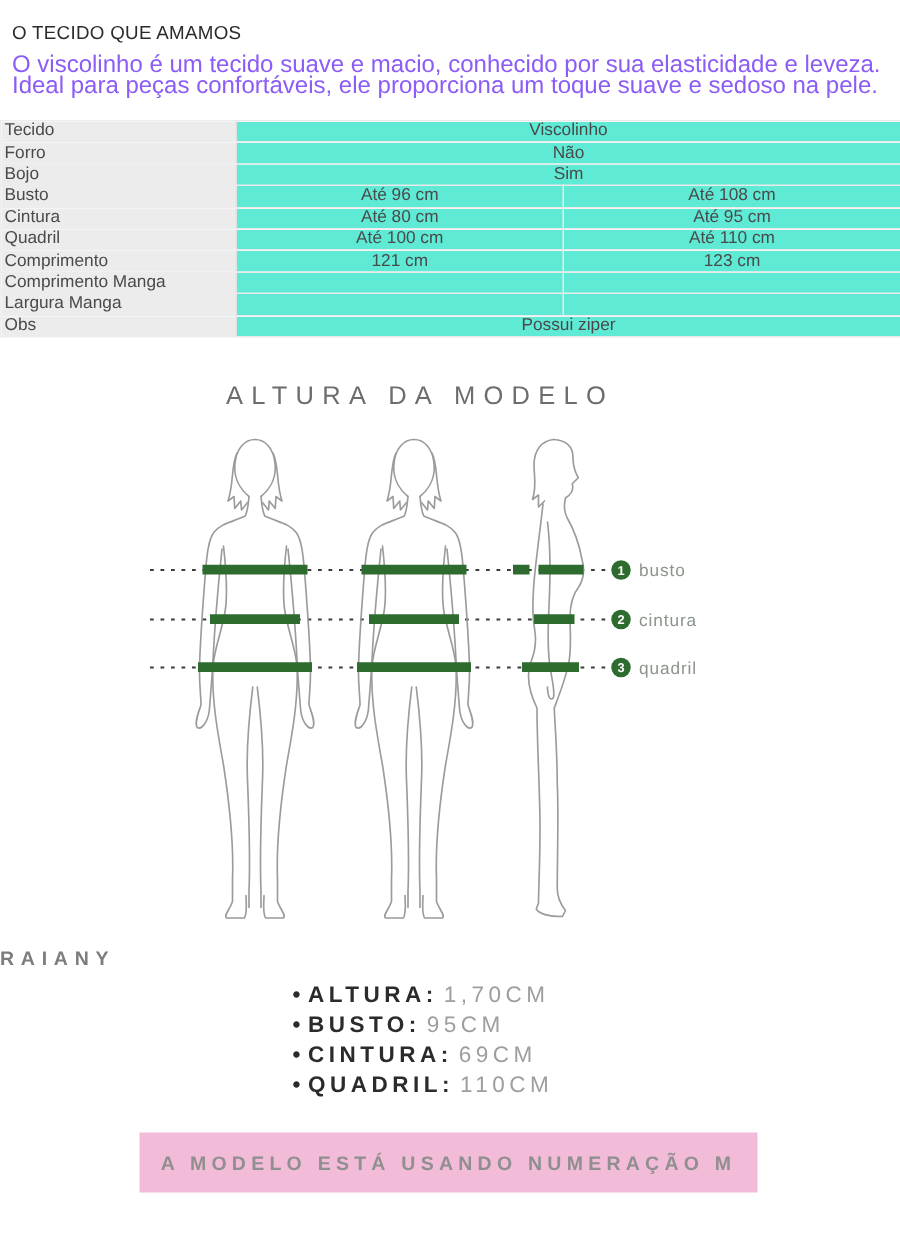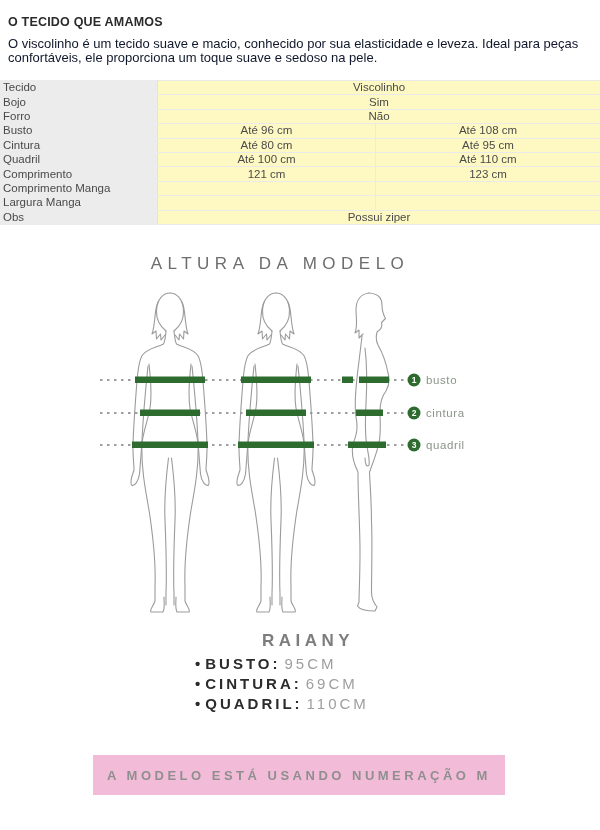--- a/index.html
+++ b/index.html
@@ -3,53 +3,53 @@
 <meta charset="utf-8">
 <style>
   html,body{margin:0;padding:0;}
   body{
     width:600px;height:830px;background:#fff;position:relative;overflow:hidden;
     font-family:"Liberation Sans",sans-serif;
     --green:#2e6b2e; --pink:#f2bcd8;
   }
   .page-title{
     position:absolute;left:8px;top:15px;
-    font-size:12.5px;font-weight:bold;color:#2b2b2b;letter-spacing:.2px;
+    font-size:12.5px;font-weight:normal;color:#2b2b2b;letter-spacing:.2px;
   }
   .fabric-desc{
     position:absolute;left:8px;top:37px;width:586px;
-    font-size:13px;line-height:13.5px;color:#0f172a;
+    font-size:16px;line-height:13.5px;color:#8b5cf6;
   }
   table.specs{
     position:absolute;left:0;top:80px;width:600px;
     border-collapse:collapse;table-layout:fixed;
     font-size:11.5px;color:#4a4a4a;
   }
   table.specs td{height:13.4px;line-height:13px;padding:0 2px;overflow:hidden;white-space:nowrap;}
   td.lbl{
     background:#ececec;text-align:left;padding-left:8px;
     border:1px solid #ececec;border-right:1px solid #e2e2e2;margin-top:12px;
   }
   td.val{
-    background:#fef9c3;text-align:center;
+    background:#5eead4;text-align:center;
     border:1px solid #eaeaea;
   }
   .section-title{
     position:absolute;left:0;top:254px;width:560px;text-align:center;
     font-size:17px;letter-spacing:5.5px;color:#6d6d6d;font-weight:400;white-space:nowrap;
   }
   svg.diagram{position:absolute;left:58px;top:284px;}
   .outline{fill:none;stroke:#9b9b9b;stroke-width:1.1;stroke-linecap:round;stroke-linejoin:round;}
   .bar{fill:var(--green);}
   .dash{stroke:#3c3c3c;stroke-width:1.2;stroke-dasharray:2.5 4.5;fill:none;}
   .lblnum{fill:#fff;font-size:8.5px;font-weight:bold;text-anchor:middle;font-family:"Liberation Sans",sans-serif;}
   .lbltxt{fill:#8b948b;font-size:11.5px;letter-spacing:.6px;font-family:"Liberation Sans",sans-serif;}
   .model-name{
-    position:absolute;left:0;top:631px;width:560px;text-align:center;
-    font-size:17px;font-weight:bold;letter-spacing:4.5px;color:#7d7d7d;white-space:nowrap;margin-left:28px;
+    position:absolute;left:0;top:631px;width:560px;
+    font-size:13px;font-weight:bold;letter-spacing:4.5px;color:#7d7d7d;white-space:nowrap;
   }
   .stats{position:absolute;left:195px;top:654px;}
   .stat-row{font-size:15px;letter-spacing:3px;line-height:20px;white-space:nowrap;}
   .stat-bullet{color:#2b2b2b;font-weight:bold;margin-right:5px;letter-spacing:0;}
   .stat-label{font-weight:bold;color:#2b2b2b;}
   .stat-value{color:#9e9e9e;margin-left:4px;}
   .size-banner{
     position:absolute;left:93px;top:755px;width:412px;height:40px;
     background:var(--pink);
     display:flex;align-items:center;justify-content:center;
@@ -67,26 +67,26 @@
       <col style="width:157px">
       <col style="width:218px">
       <col style="width:225px">
     </colgroup>
   <tbody>
     <tr>
       <td class="lbl">Tecido</td>
       <td class="val" colspan="2">Viscolinho</td>
     </tr>
     <tr>
+      <td class="lbl">Forro</td>
+      <td class="val" colspan="2">Não</td>
+    </tr>
+    <tr>
       <td class="lbl">Bojo</td>
       <td class="val" colspan="2">Sim</td>
-    </tr>
-    <tr>
-      <td class="lbl">Forro</td>
-      <td class="val" colspan="2">Não</td>
     </tr>
     <tr>
       <td class="lbl">Busto</td>
       <td class="val">Até 96 cm</td>
       <td class="val">Até 108 cm</td>
     </tr>
     <tr>
       <td class="lbl">Cintura</td>
       <td class="val">Até 80 cm</td>
       <td class="val">Até 95 cm</td>
@@ -175,20 +175,23 @@
     <circle class="bar" cx="356" cy="161" r="6.5"></circle>
     <text class="lblnum" x="356" y="164">3</text>
     <text class="lbltxt" x="368" y="165">quadril</text>
   </g>
 </svg>
 
 <div class="model-name">RAIANY</div>
 
 <div class="stats">
   <div class="stat-row">
+    <span class="stat-bullet">•</span><span class="stat-label">ALTURA:</span><span class="stat-value">1,70CM</span>
+  </div>
+  <div class="stat-row">
     <span class="stat-bullet">•</span><span class="stat-label">BUSTO:</span><span class="stat-value">95CM</span>
   </div>
   <div class="stat-row">
     <span class="stat-bullet">•</span><span class="stat-label">CINTURA:</span><span class="stat-value">69CM</span>
   </div>
   <div class="stat-row">
     <span class="stat-bullet">•</span><span class="stat-label">QUADRIL:</span><span class="stat-value">110CM</span>
   </div>
 </div>
 

